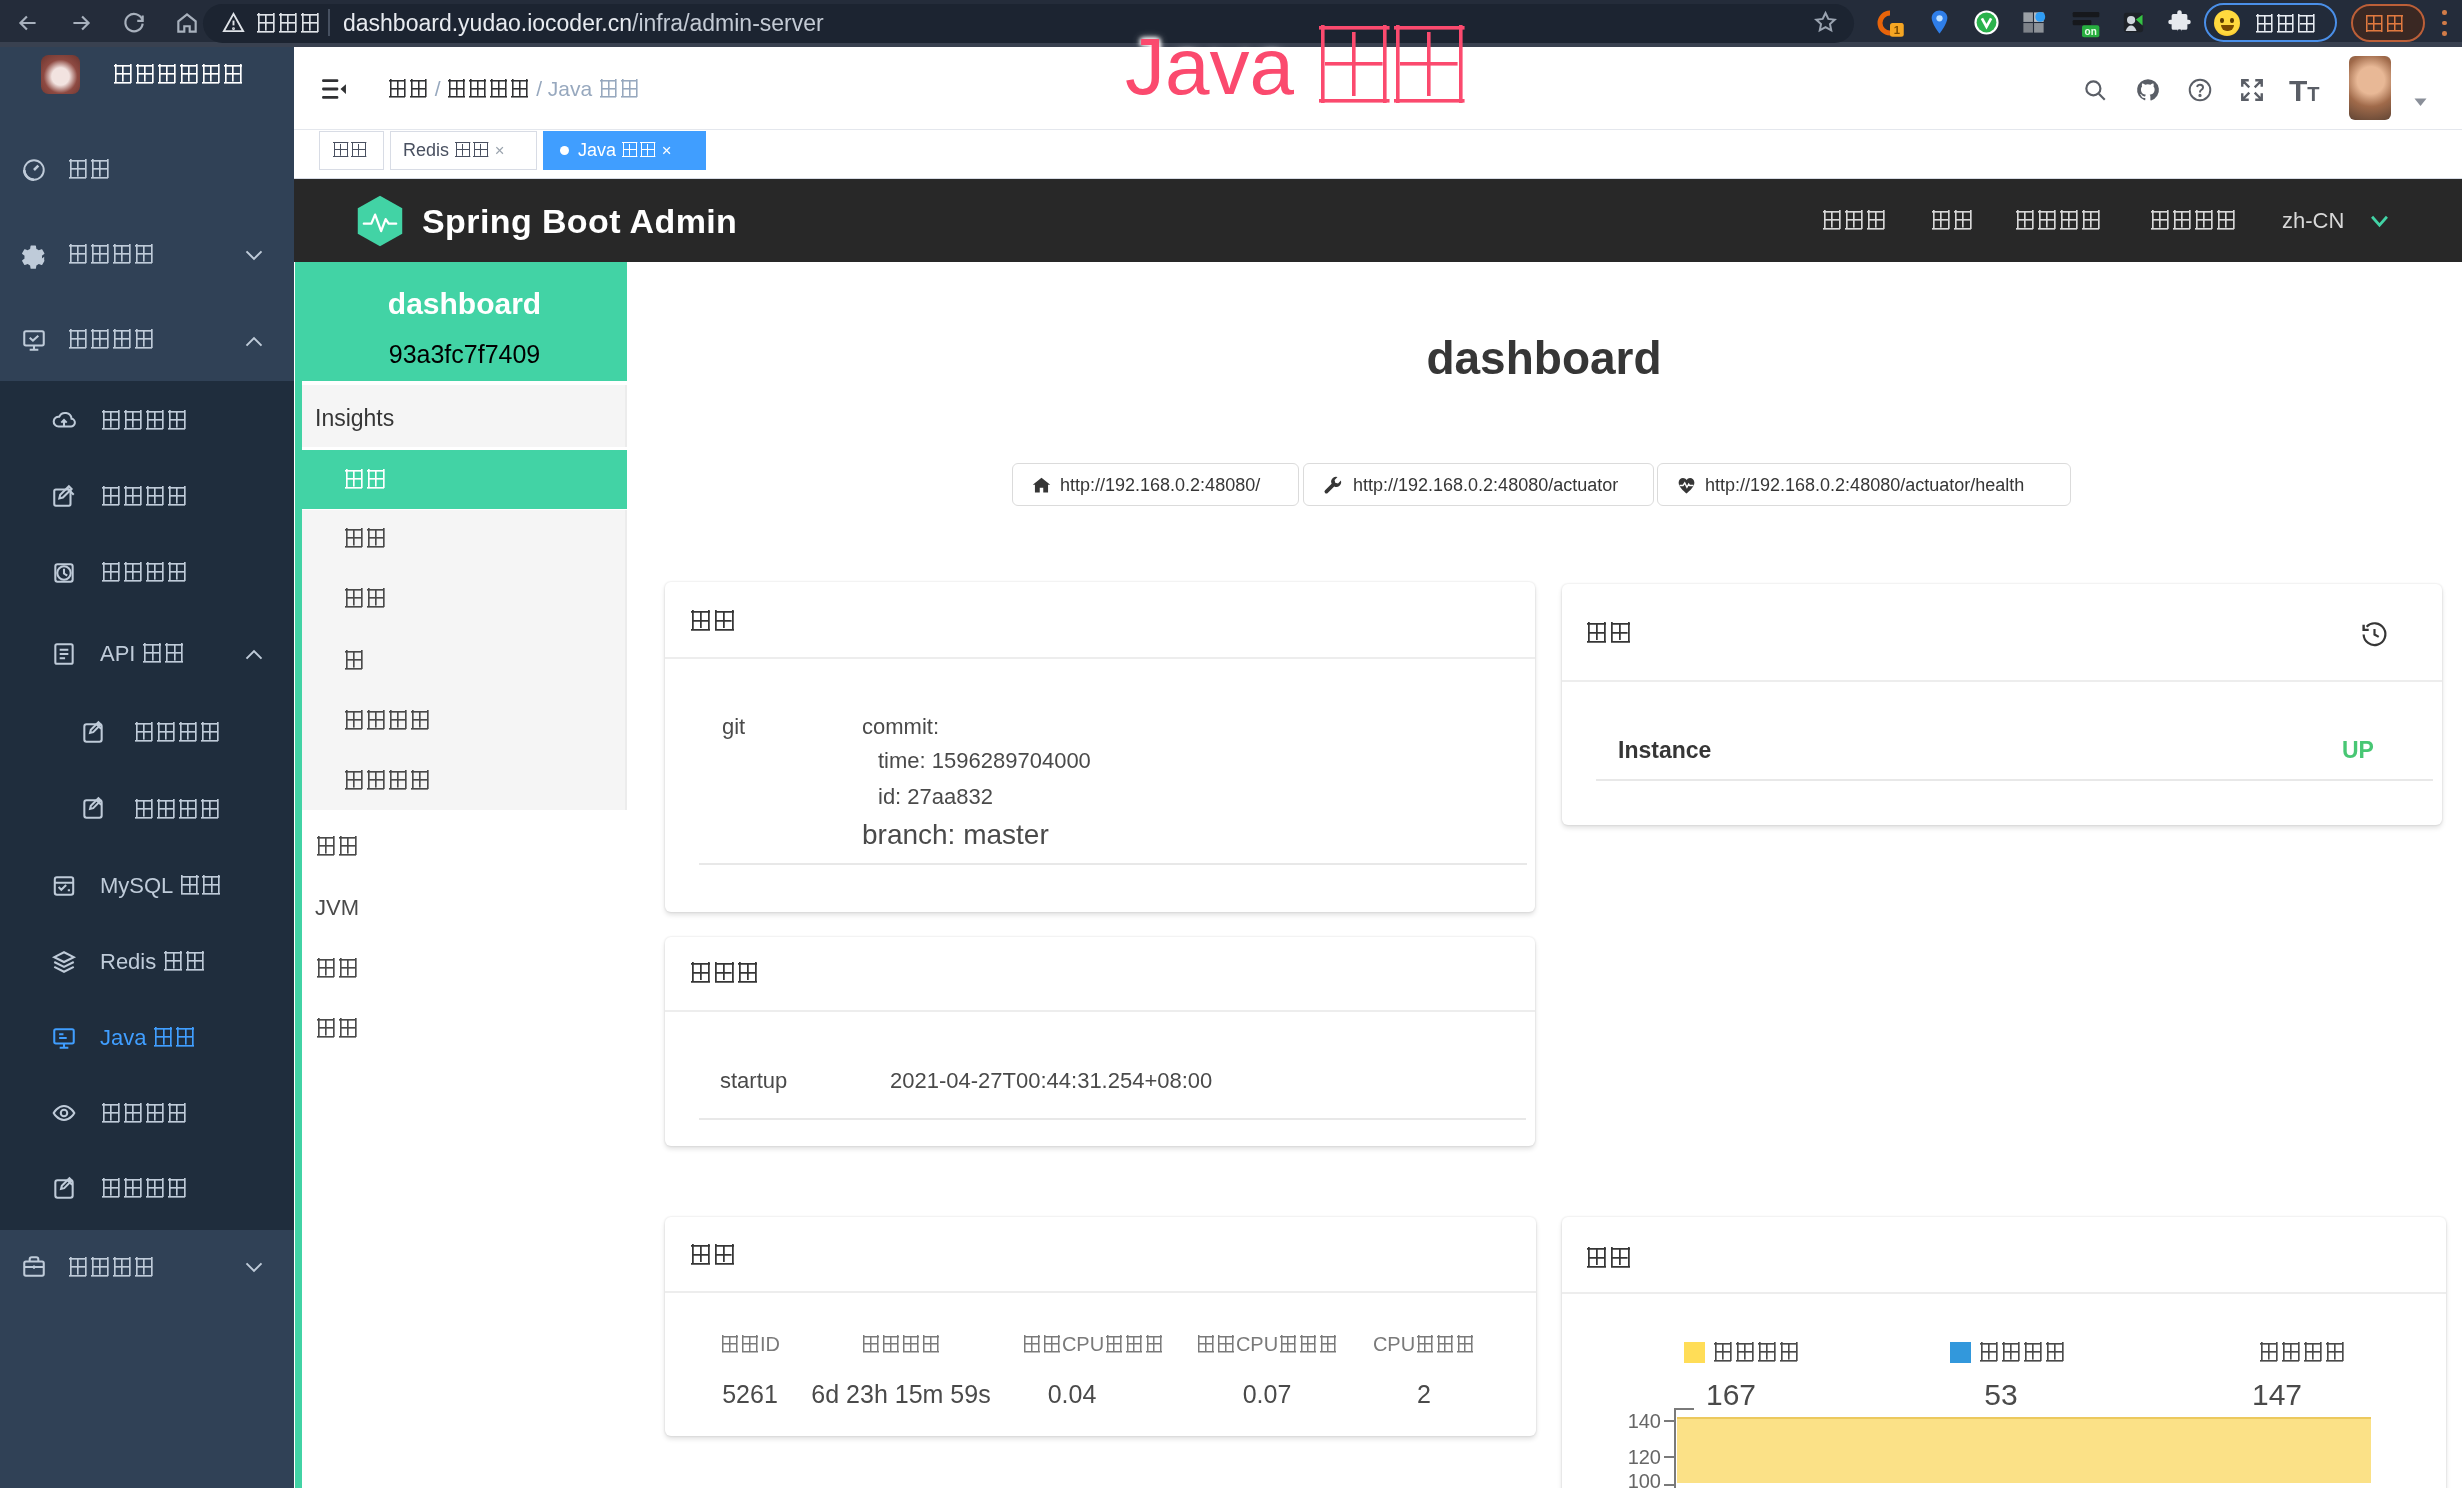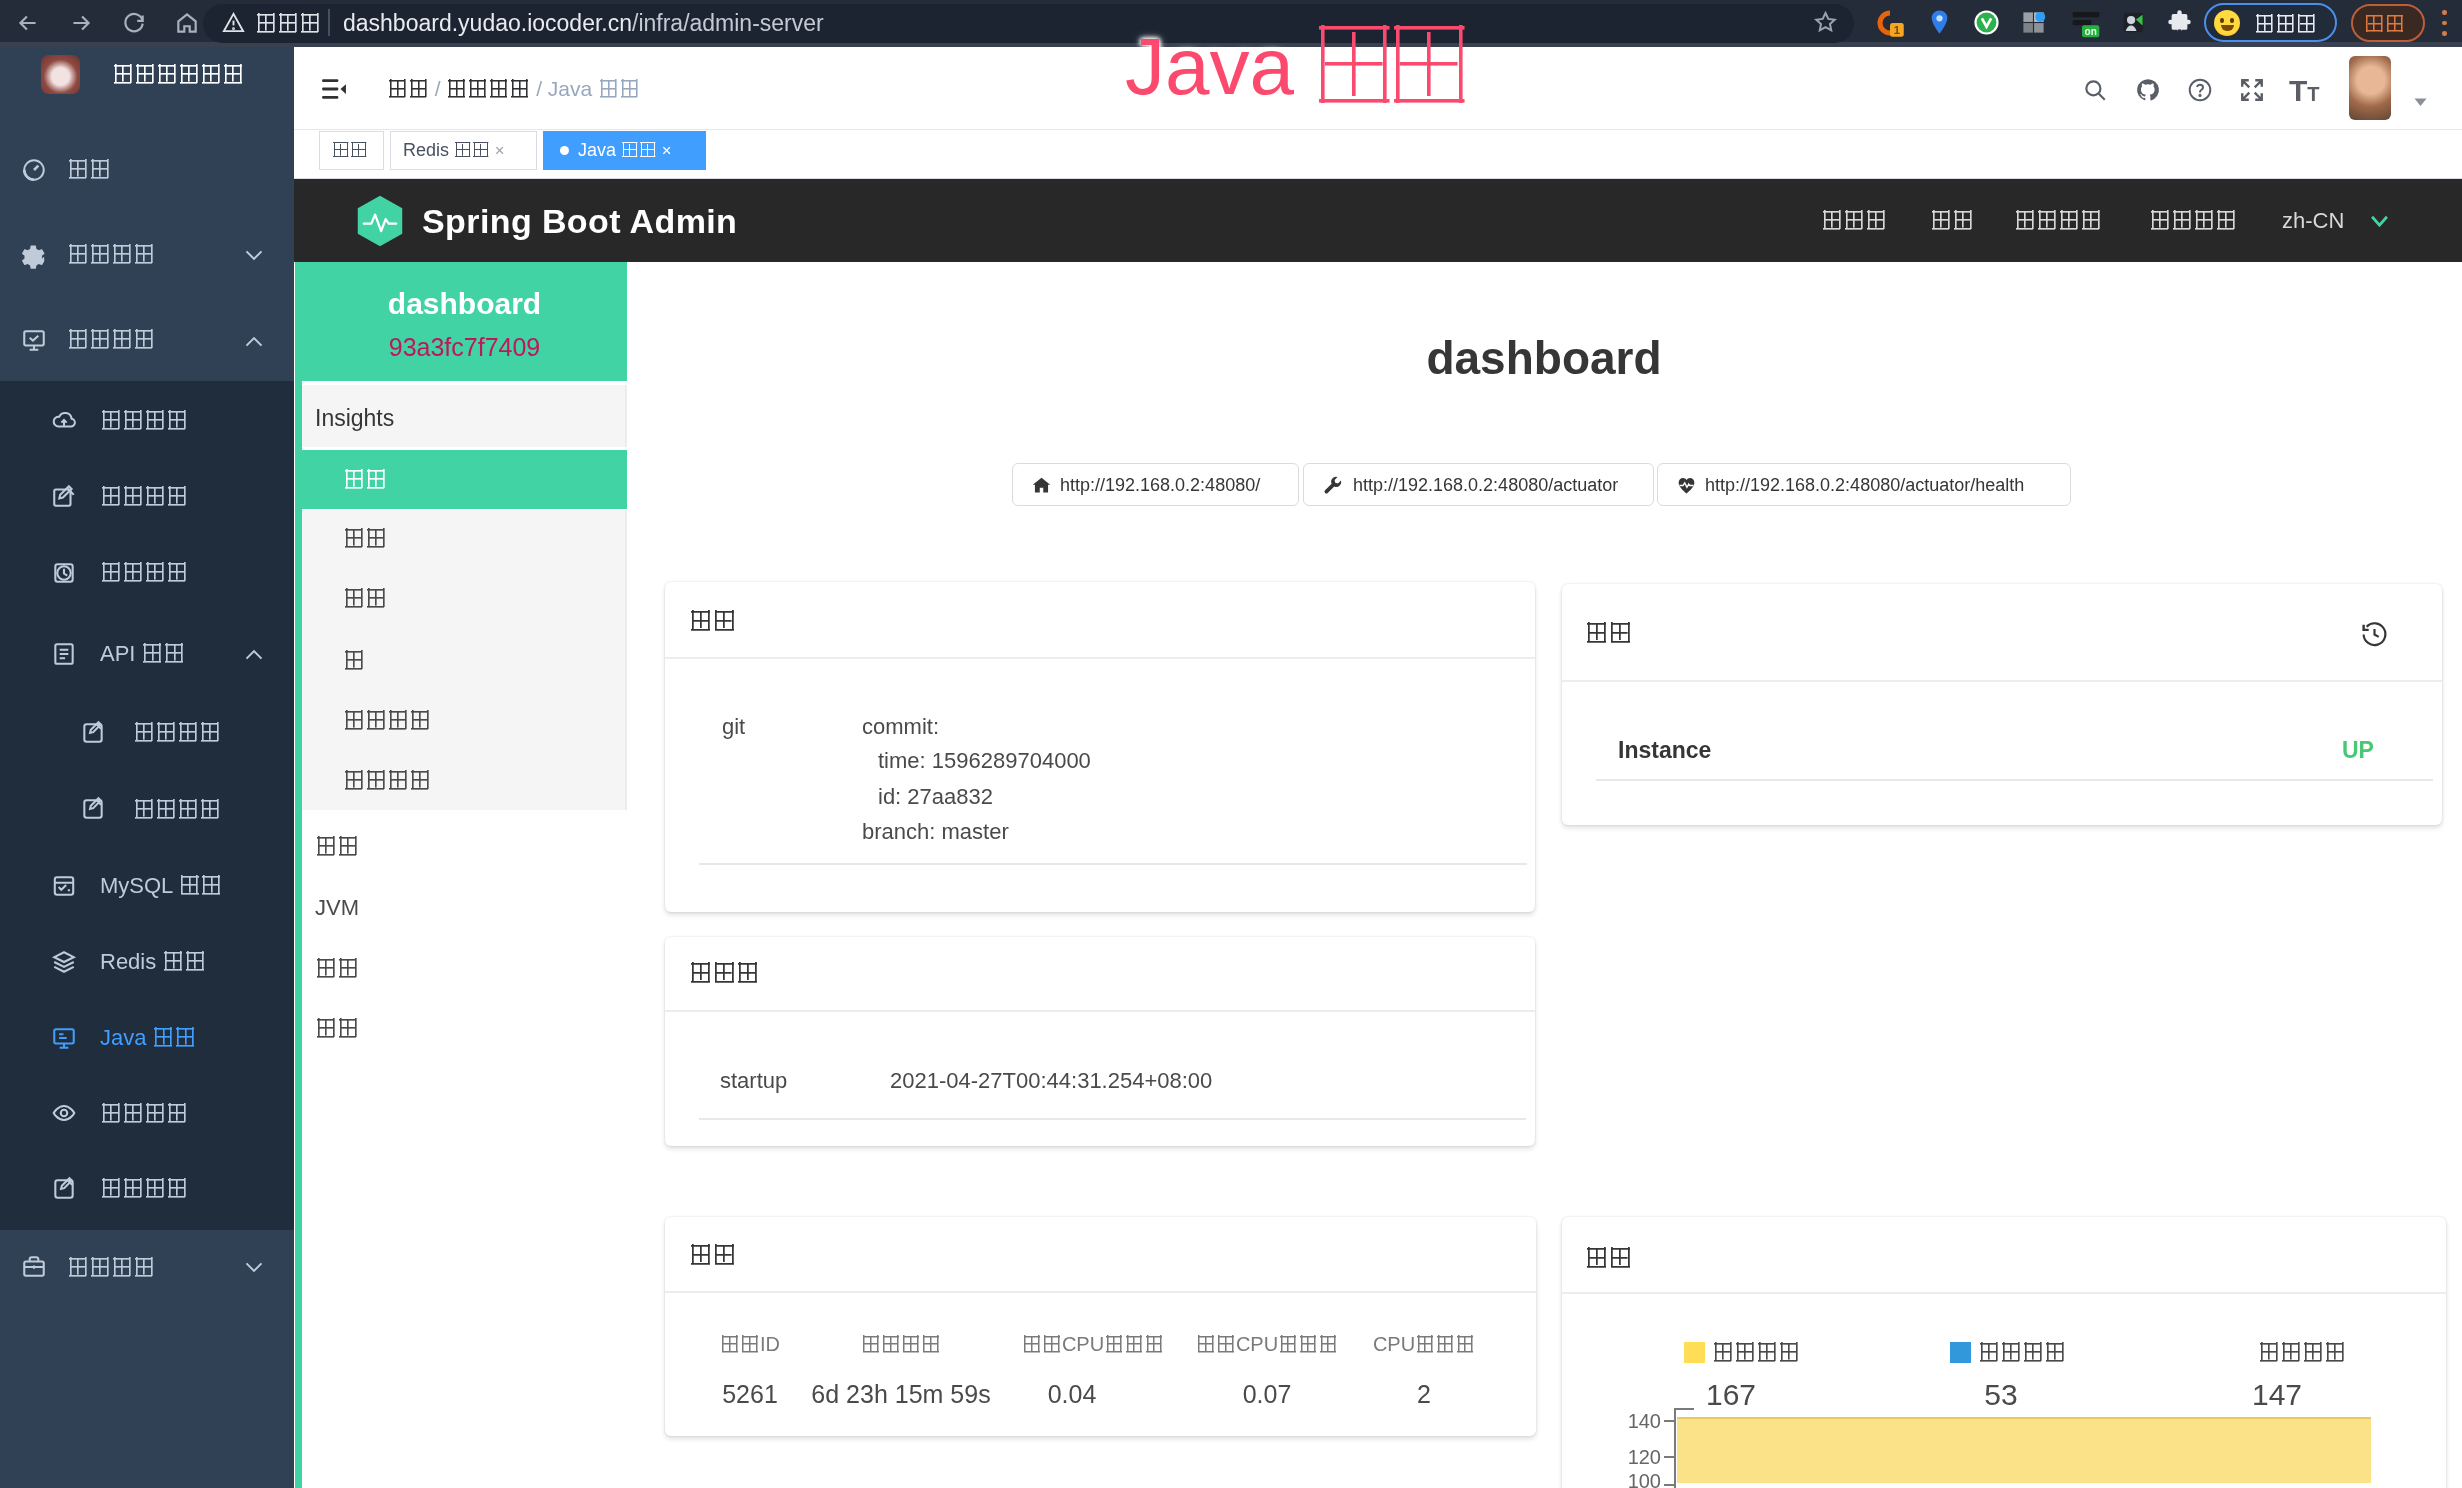--- a/index.html
+++ b/index.html
@@ -249,21 +249,21 @@
 <div class="t" style="left:2014px;top:210px;font-size:22px;color:#d8d8d8"><i class="c"></i><i class="c"></i><i class="c"></i><i class="c"></i></div>
 <div class="t" style="left:2149px;top:210px;font-size:22px;color:#d8d8d8"><i class="c"></i><i class="c"></i><i class="c"></i><i class="c"></i></div>
 <div class="t" style="left:2282px;top:210px;font-size:22px;color:#d8d8d8">zh-CN</div>
 <svg style="left:2368px;top:213px" width="23" height="16.7" viewBox="0 0 24 18" fill="none" stroke="#42d3a5" stroke-width="3">
       <path d="M4 4l8 9 8-9"></path>
     </svg>
 
 <div class="ab" style="left:295px;top:262px;width:6.8px;height:1227px;background:#42d3a5"></div>
 <div class="ab" style="left:302px;top:262px;width:325px;height:119px;background:#42d3a5"></div>
 <div class="t" style="left:302px;top:289px;width:325px;text-align:center;font-size:30px;color:#fff;font-weight:700">dashboard</div>
-<div class="t" style="left:302px;top:335px;width:325px;text-align:center;font-size:25px;color:#be185d">93a3fc7f7409</div>
+<div class="t" style="left:302px;top:342px;width:325px;text-align:center;font-size:25px;color:#000000">93a3fc7f7409</div>
 <div class="ab" style="left:302px;top:385px;width:325px;height:62px;background:#f5f5f5;border-right:2.3px solid #ececec"></div>
 <div class="t" style="left:315px;top:407px;font-size:23px;color:#363636;font-weight:400">Insights</div>
 <div class="ab" style="left:302px;top:450px;width:325px;height:59px;background:#42d3a5"></div>
 <div class="t" style="left:343px;top:469px;font-size:22px;color:#fff"><i class="c"></i><i class="c"></i></div>
 <div class="ab" style="left:302px;top:510px;width:325px;height:300px;background:#f5f5f5;border-right:2.3px solid #ececec"></div>
 <div class="t" style="left:343px;top:528px;font-size:22px;color:#4a4a4a"><i class="c"></i><i class="c"></i></div>
 <div class="t" style="left:343px;top:588px;font-size:22px;color:#4a4a4a"><i class="c"></i><i class="c"></i></div>
 <div class="t" style="left:343px;top:650px;font-size:22px;color:#4a4a4a"><i class="c"></i></div>
 <div class="t" style="left:343px;top:710px;font-size:22px;color:#4a4a4a"><i class="c"></i><i class="c"></i><i class="c"></i><i class="c"></i></div>
 <div class="t" style="left:343px;top:770px;font-size:22px;color:#4a4a4a"><i class="c"></i><i class="c"></i><i class="c"></i><i class="c"></i></div>
@@ -290,21 +290,21 @@
     </svg>
 <div class="t" style="left:1705px;top:476px;font-size:18px;color:#363636">http://192.168.0.2:48080/actuator/health</div>
 
 <div class="ab" style="left:665px;top:582px;width:870px;height:330px;background:#fff;border-radius:6px;box-shadow:0 3px 5.3px rgba(10,10,10,.12),0 0 1.5px 0.8px rgba(10,10,10,.05)"></div>
 <div class="t" style="left:689px;top:610px;font-size:23.5px;color:#363636;font-weight:700"><i class="c"></i><i class="c"></i></div>
 <div class="ab" style="left:665px;top:657px;width:870px;height:1.5px;background:#ededed"></div>
 <div class="t" style="left:722px;top:716px;font-size:22px;color:#4a4a4a">git</div>
 <div class="t" style="left:862px;top:716px;font-size:22px;color:#4a4a4a">commit:</div>
 <div class="t" style="left:878px;top:750px;font-size:22px;color:#4a4a4a">time: 1596289704000</div>
 <div class="t" style="left:878px;top:786px;font-size:22px;color:#4a4a4a">id: 27aa832</div>
-<div class="t" style="left:862px;top:821px;font-size:22px;color:#4a4a4a">branch: master</div>
+<div class="t" style="left:862px;top:821px;font-size:28px;color:#4a4a4a">branch: master</div>
 <div class="ab" style="left:699px;top:863px;width:828px;height:1.5px;background:#e8e8e8"></div>
 
 <div class="ab" style="left:1562px;top:584px;width:880px;height:241px;background:#fff;border-radius:6px;box-shadow:0 3px 5.3px rgba(10,10,10,.12),0 0 1.5px 0.8px rgba(10,10,10,.05)"></div>
 <div class="t" style="left:1585px;top:622px;font-size:23.5px;color:#363636;font-weight:700"><i class="c"></i><i class="c"></i></div>
 <svg style="left:2360px;top:620px" width="29" height="29" viewBox="0 0 24 24" fill="none" stroke="#363636" stroke-width="1.8">
       <path d="M5.5 5.5A9 9 0 1 1 3 12"></path>
       <path d="M3 4v4.2h4.2" stroke-width="2"></path>
       <path d="M12 7.5V12l3.5 2"></path>
     </svg>
 <div class="ab" style="left:1562px;top:680px;width:880px;height:1.5px;background:#ededed"></div>

